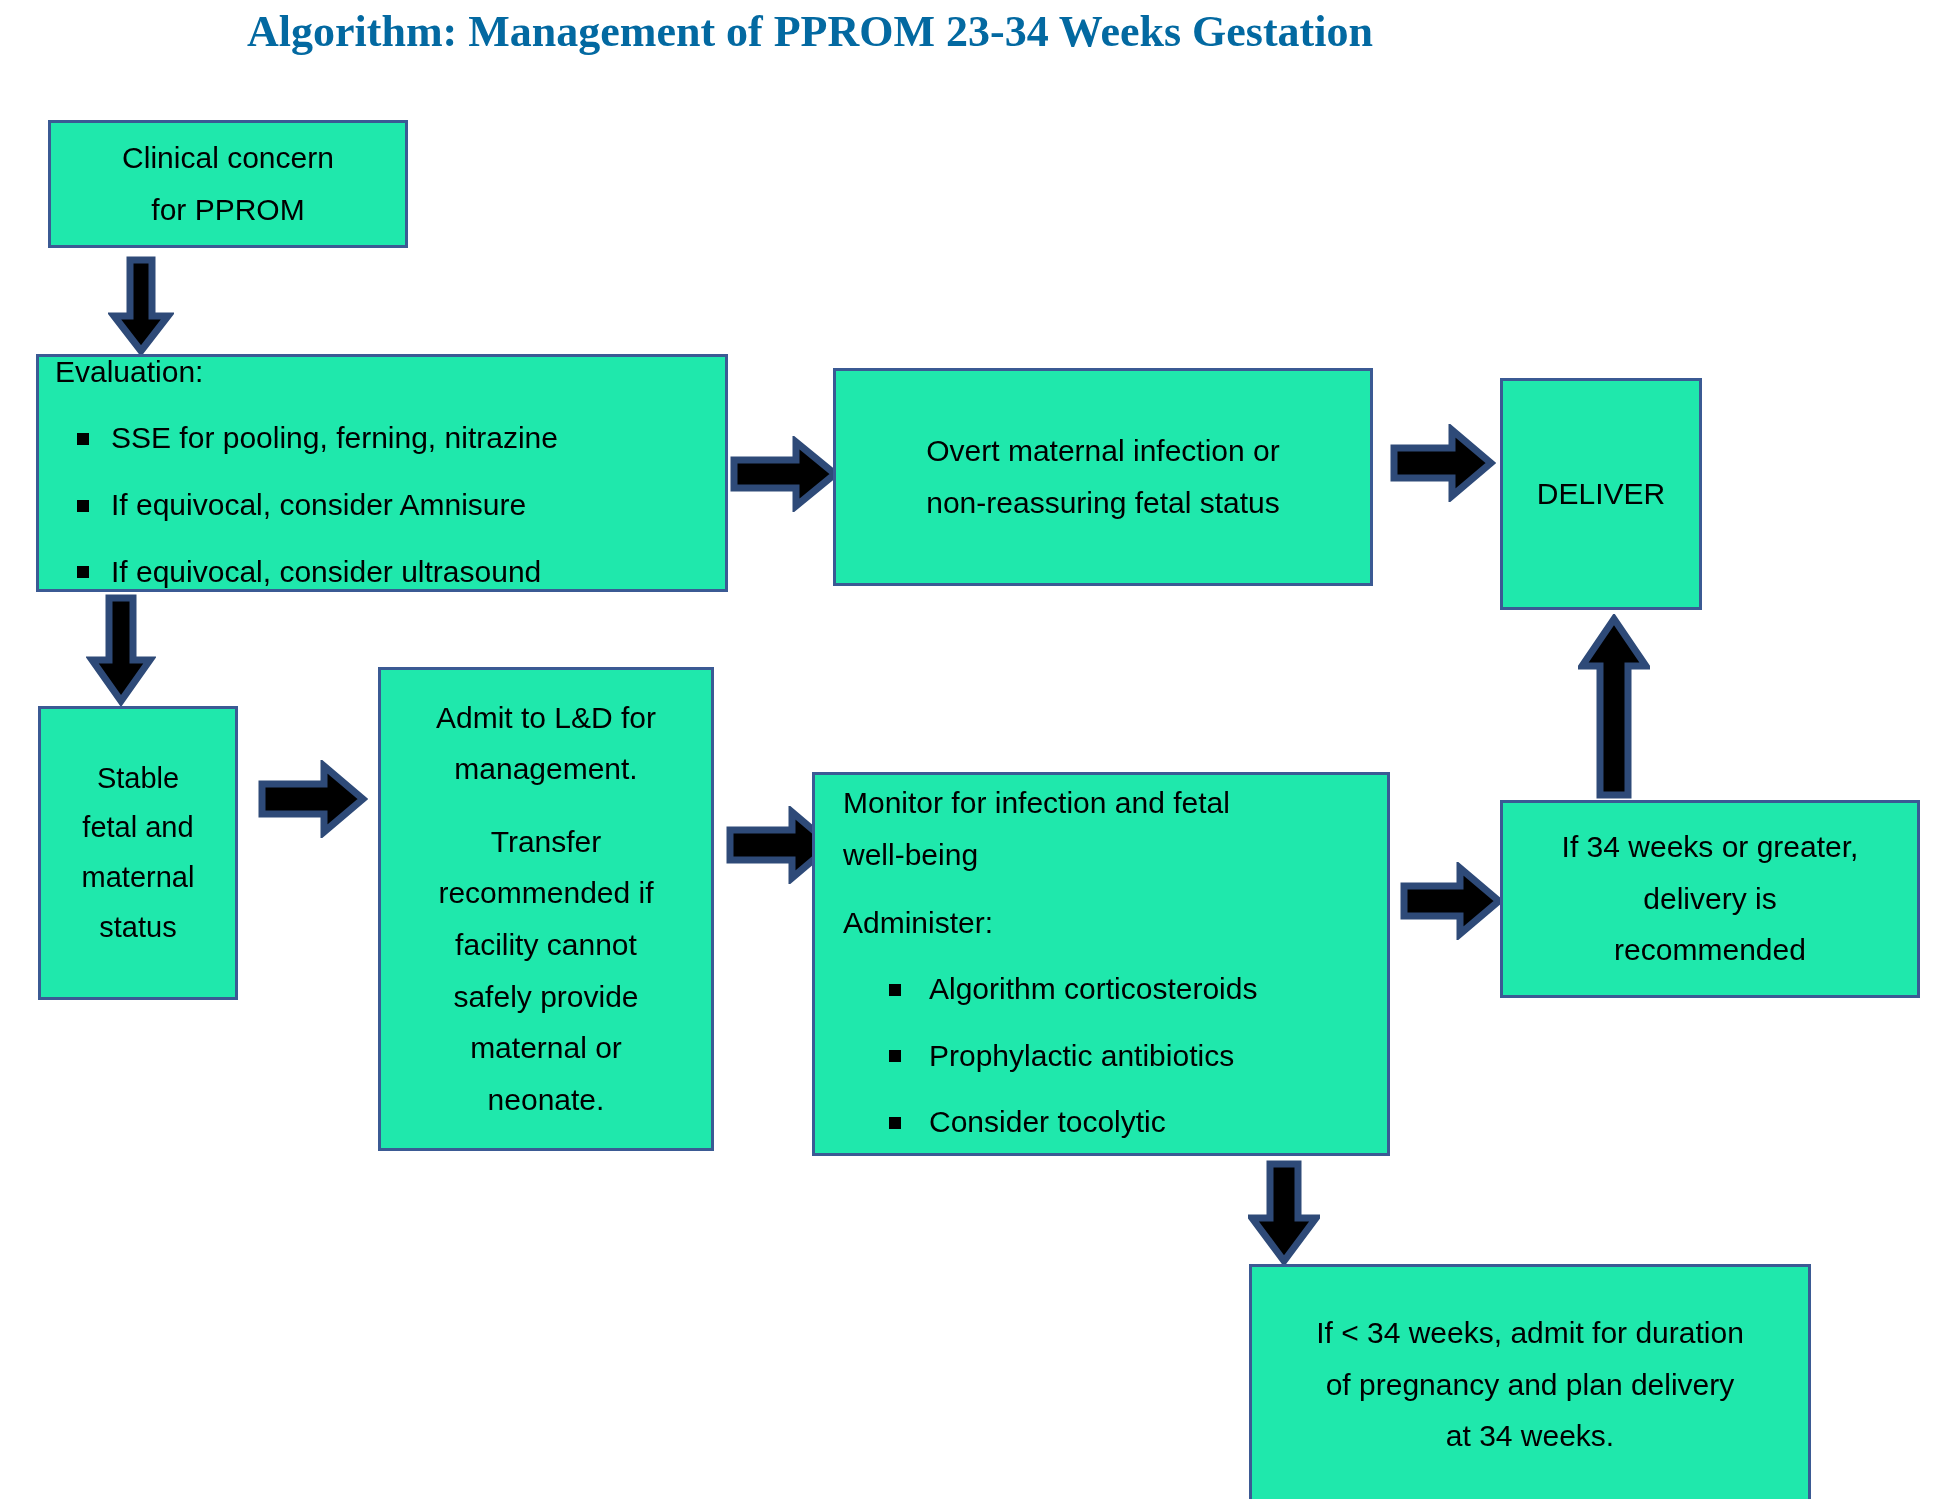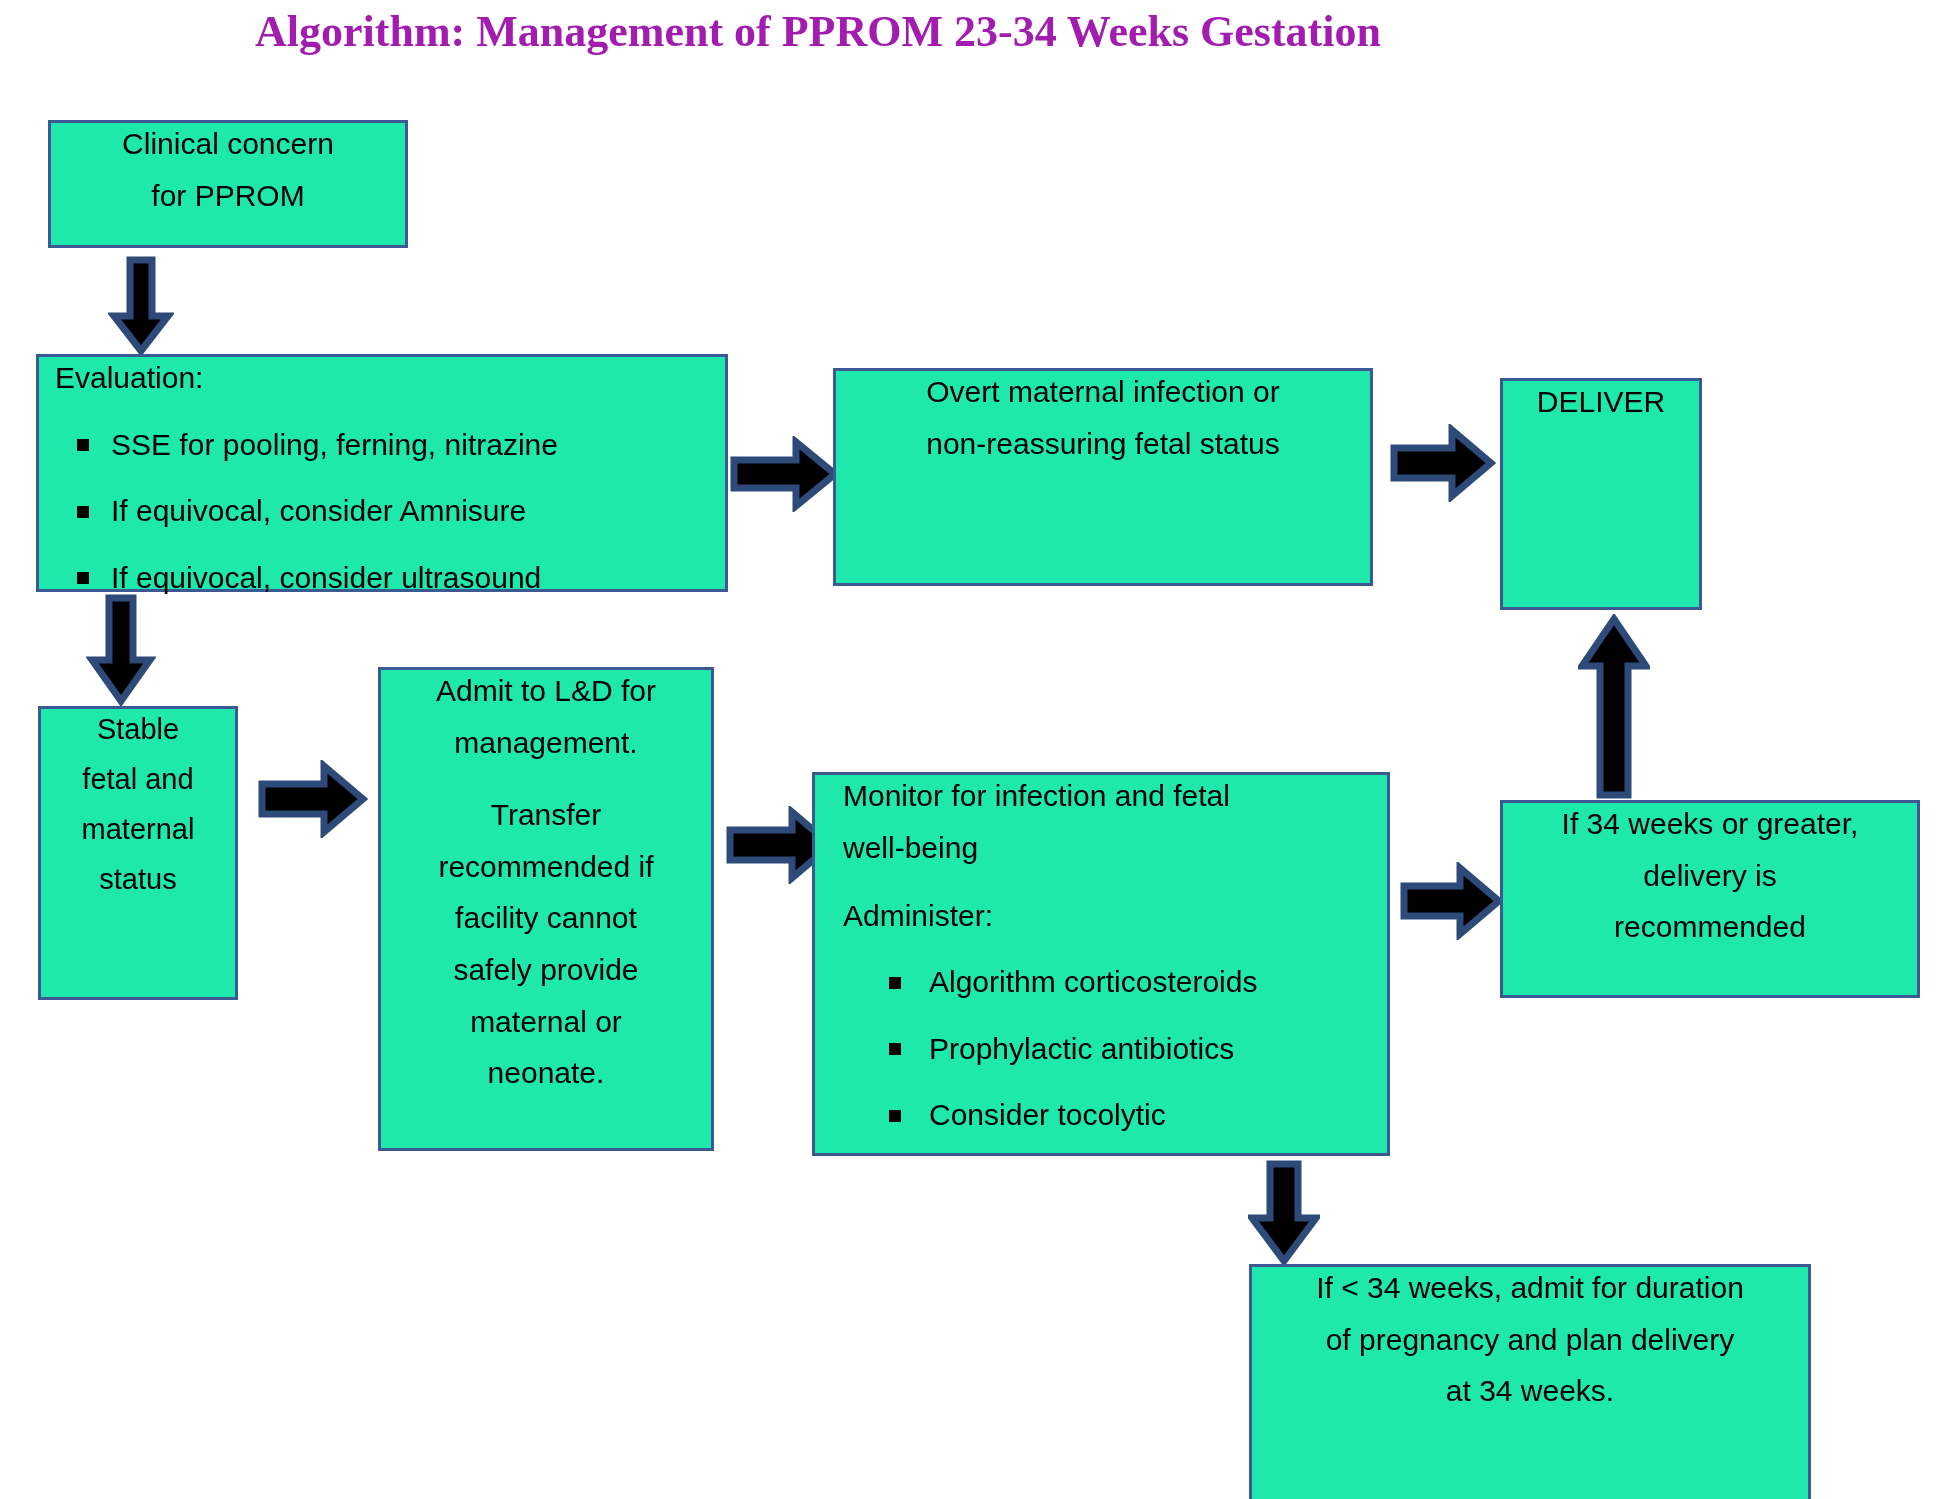--- a/index.html
+++ b/index.html
@@ -7,39 +7,40 @@
     width:1944px;height:1499px;
     background:#ffffff;
     font-family:"Liberation Sans", sans-serif;
     position:relative;
     overflow:hidden;
   }
   #stage{position:absolute;left:0;top:0;width:1944px;height:1499px;}
 
   .title{
     position:absolute;
-    left:8px; top:6px; width:1620px;
+    left:0; top:6px; width:1620px;
     text-align:center;
     font-family:"Liberation Serif", serif;
     font-weight:bold;
     font-size:44px;
-    color:#a21caf;
+    color:#0369a1;
     letter-spacing:0px;
   }
 
   .box{
     position:absolute;
     background:#1FE8AC;
     border:3px solid #3B5A94;
     box-sizing:border-box;
     color:#000000;
     font-size:30px;
     line-height:1.42;
     display:flex;
     flex-direction:column;
+    justify-content:center;
   }
   .box.center{ text-align:center; align-items:center; }
   .box.left{ text-align:left; align-items:stretch; }
   .box .pad{ padding:0 14px; width:100%; box-sizing:border-box;}
 
   .box p{margin:0;}
   .box p + p{margin-top:0.30em;}
 
   ul.bul{
     list-style:none;

